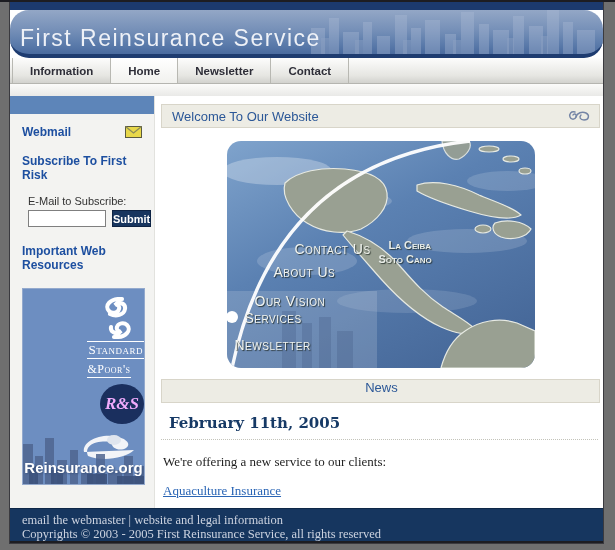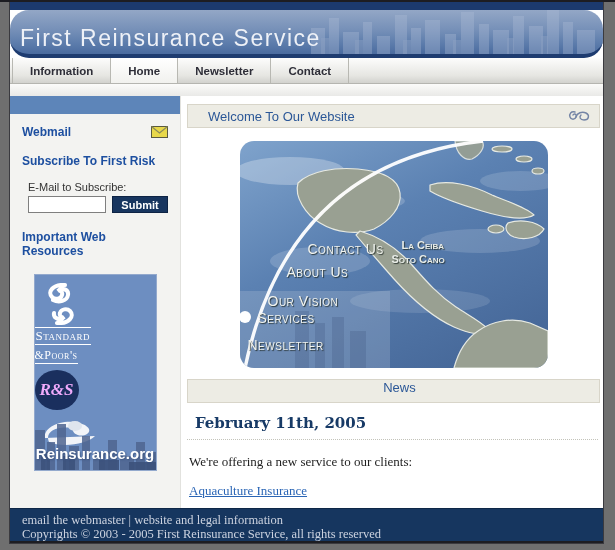--- a/index.html
+++ b/index.html
@@ -37,60 +37,60 @@
   .nav-tab {
     display:flex; align-items:center; padding:0 17px;
     font-size:11.5px; font-weight:bold; color:#2e2e38; cursor:pointer;
     border-right:1px solid #b8b8b2;
   }
   .nav-tab:first-child { border-left:1px solid #b8b8b2; }
   .nav-tab.active { background:linear-gradient(#ffffff, #f1f1ee); }
   .subnav-gap { height:12px; background:linear-gradient(#fbfbfa, #e9e9e7); }
   
   .content-row { flex:1; display:flex; background:#ffffff; }
-  .sidebar { width:171px; background:#f3f3f1; border-right:1px solid #e2e2de; }
+  .sidebar { width:145px; background:#f3f3f1; border-right:1px solid #e2e2de; }
   .side-bluebar { height:18px; background:#5d85b9; }
   .side-inner { padding:11px 12px 0 12px; }
   .webmail-row { display:flex; justify-content:space-between; align-items:center; }
   .side-link { font-size:12px; font-weight:bold; color:#1d4fa0; text-decoration:none; cursor:pointer; }
   .side-head { font-size:12px; font-weight:bold; color:#1d4fa0; margin-top:15px; }
   .email-label { font-size:11px; color:#333; margin:13px 0 3px 6px; }
   .subscribe-row { display:flex; align-items:center; margin-left:6px; }
   .email-input { width:78px; height:17px; border:1px solid #7f7f7f; background:#fff; font-size:11px; padding:0 2px; }
   .submit-btn {
     margin-left:6px; width:56px; height:17px; background:#17355f; color:#fff;
     border:1px solid #0d2344; font-size:11px; font-weight:bold; cursor:pointer; line-height:14px;
   }
   .resources-head { margin-top:17px; }
   
   .logo-banner {
     margin:16px auto 0 auto; width:123px; height:197px;
     background:#6d8ec1; border:1px solid #93a9cd; position:relative; overflow:hidden;
-    display:flex; flex-direction:column; align-items:flex-start;
+    display:flex; flex-direction:column; align-items:flex-end;
   }
   .sp-swirl { margin-top:8px; }
   .sp-text { margin-top:2px; text-align:left; color:#ffffff; font-family:"Liberation Serif", serif; }
   .sp-line1 { font-size:13px; letter-spacing:.5px; border-top:1px solid #fff; border-bottom:1px solid #fff; padding:0 1px; }
   .sp-line2 { font-size:12px; letter-spacing:.5px; border-bottom:1px solid #fff; display:inline-block; }
   .rs-badge {
     margin-top:6px; width:44px; height:40px; background:#1a2f5e; border-radius:50%;
     color:#f0abfc; font-family:"Liberation Serif", serif; font-style:italic; font-weight:bold;
     font-size:17px; display:flex; align-items:center; justify-content:center;
   }
   .re-swoosh { margin-top:2px; }
   .logo-city { position:absolute; left:0; bottom:0; }
   .logo-site {
     position:absolute; left:0; right:0; bottom:8px; text-align:center;
     color:#ffffff; font-size:15px; font-weight:bold; text-shadow:1px 1px 2px #3c5580;
   }
   
   .main { flex:1; padding:8px 3px 0 6px; background:#fff; }
   .section-bar {
     height:24px; background:#edece4; border:1px solid #d8d5c9;
-    display:flex; align-items:center; justify-content:space-between; padding:0 8px 0 20px;gap:37px;
+    display:flex; align-items:center; justify-content:space-between; padding:0 8px 0 10px;gap:37px;
   }
   .section-title { font-size:13px; color:#2b5797; }
   .swirl { opacity:.85; }
   
   .map-fig {
     position:relative; width:308px; height:227px; margin:13px auto 0 auto;
     border-radius:14px; overflow:hidden;padding-left:48px;
   }
   .map-fig svg.mapart { position:absolute; left:0; top:0; }
   .map-link {

